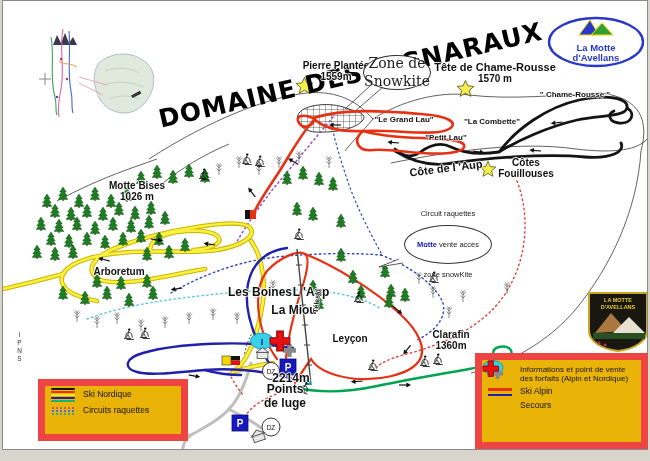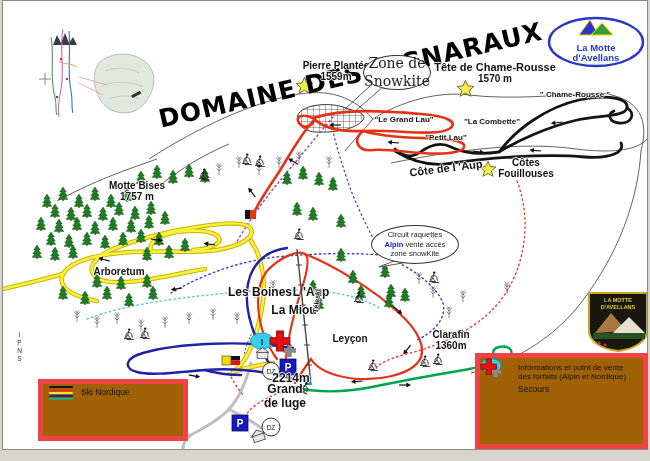--- a/index.html
+++ b/index.html
@@ -12,21 +12,21 @@
   .title{position:absolute;left:156px;top:104px;width:312px;font-size:25px;font-weight:bold;
          letter-spacing:1px;color:#000;transform:rotate(-13deg);transform-origin:0 50%;
          font-family:"DejaVu Sans",sans-serif;white-space:nowrap;}
   .bubble{position:absolute;border:1px solid #333;border-radius:50%;background:#fff;
           display:flex;flex-direction:column;align-items:center;justify-content:center;
           font-size:7.5px;line-height:1.25;text-align:center;color:#222;}
   .bubble.serif{font-family:"DejaVu Serif",serif;font-size:14px;}
   .blue-b{color:#1616c8;font-weight:bold;}
   .vert{position:absolute;left:13px;top:330px;font-size:6.5px;color:#333;letter-spacing:1px;
         writing-mode:vertical-lr;text-orientation:upright;}
-  .legend{position:absolute;background:#a16207;border:5px solid #ef4444;box-sizing:border-box;}
+  .legend{position:absolute;background:#eab308;border:7px solid #ef4444;box-sizing:border-box;}
   .lrow{display:flex;align-items:center;gap:8px;padding:2px 6px;}
   .ltext{font-size:8.5px;color:#111;line-height:1.15;}
   .sw{width:24px;flex:0 0 24px;display:flex;flex-direction:column;gap:1px;align-items:stretch;}
   .sw .bar{height:2px;border-radius:1px;}
   .dotrow{height:2px;background-image:radial-gradient(circle,currentColor 0.8px,transparent 0.9px);
           background-size:4px 2px;background-repeat:repeat-x;}
   .alp{height:2.5px;margin:1px 0;}
   .rot{transform:rotate(-7deg);}
   .luge{line-height:1.2;}
 </style>
@@ -376,76 +376,91 @@
 <div class="lbl s8" style="left:400px;top:133px;width:86px;">"Petit Lau"</div>
 <div class="lbl s11 rot" style="left:388px;top:161px;width:110px;">Côte de l 'Aup</div>
 
 <div class="lbl s10" style="left:487px;top:156px;width:72px;">
   <div>Côtes</div>
   <div>Fouillouses</div>
 </div>
 
 <div class="lbl s10" style="left:84px;top:179px;width:100px;">
   <div>Motte Bises</div>
-  <div>1757 m</div>
+  <div>1026 m</div>
 </div>
 
 <div class="lbl s10" style="left:66px;top:265px;width:100px;">Arboretum</div>
 <div class="lbl s9" style="left:212px;top:285px;width:90px;">Les Boines</div>
 <div class="lbl s9" style="left:278px;top:285px;width:60px;">L 'Aup</div>
 <div class="lbl s9" style="left:251px;top:303px;width:80px;">La Miou</div>
 <div class="lbl s7" style="left:294px;top:296px;width:40px;transform:rotate(-84deg);">Téleski</div>
 <div class="lbl s10" style="left:307px;top:332px;width:80px;">Leyçon</div>
 
 <div class="lbl s10" style="left:408px;top:328px;width:80px;">
   <div>Clarafin</div>
   <div>1360m</div>
 </div>
 
-<div class="bubble" style="left:368px;top:224px;width:86px;height:37px;">
+<div class="bubble" style="left:401px;top:224px;width:86px;height:37px;gap:21px;">
   <div>Circuit raquettes</div>
-  <div><span class="blue-b">Alpin</span><span> vente accès</span></div>
+  <div><span class="blue-b">Motte</span><span> vente accès</span></div>
   <div>zone snowKite</div>
 </div>
 
 <div class="lbl s9" style="left:266px;top:371px;width:44px;">2214m</div>
 <div class="lbl s9 luge" style="left:252px;top:381px;width:60px;">
-  <div>Grand</div>
+  <div>Points</div>
   <div>de luge</div>
 </div>
 
 <div class="vert">IPNS</div>
 
 <div class="legend" style="left:35px;top:378px;width:150px;height:62px;">
   <div class="lrow">
     <span class="sw">
       <span class="bar" style="background:#141414"></span>
             <span class="bar" style="background:#e63214"></span>
       <span class="bar" style="background:#f2e41f"></span>
             <span class="bar" style="background:#2020aa"></span>
       <span class="bar" style="background:#19b469"></span>
     </span>
     <span class="ltext">Ski Nordique</span>
   </div>
+  <div class="lrow">
+    <span class="sw">
+      <span class="dotrow" style="color:#d05080"></span>
+            <span class="dotrow" style="color:#4a6fd0"></span>
+      <span class="dotrow" style="color:#3aa898"></span>
+    </span>
+    <span class="ltext">Circuits raquettes</span>
+  </div>
 </div>
 
 <div class="legend" style="left:472px;top:352px;width:173px;height:96px;">
   <div class="lrow" style="padding-top:5px;">
     <span class="sw" style="align-items:center;">
       <svg width="22" height="15" viewBox="0 0 22 15">
         <ellipse cx="11" cy="7.5" rx="10" ry="7" fill="#38d0e8" stroke="#1090a8" stroke-width="0.8"></ellipse>
         <text x="11" y="10.8" text-anchor="middle" font-size="8.5" font-weight="bold" fill="#10287a">I</text>
       </svg>
     </span>
     <span class="ltext" style="font-size:8px;">
       <div>Informations et point de vente</div>
       <div>des forfaits (Alpin et Nordique)</div>
     </span>
   </div>
   <div class="lrow">
+    <span class="sw">
+      <span class="alp" style="background:#e63214"></span>
+            <span class="alp" style="background:#2020aa"></span>
+    </span>
+    <span class="ltext">Ski Alpin</span>
+  </div>
+  <div class="lrow">
     <span class="sw" style="align-items:center;">
       <svg width="22" height="20" viewBox="0 0 24 22">
         <use href="#graycross" x="11" y="9" width="12" height="12"></use>
         <use href="#redcross" x="0" y="0" width="19" height="19"></use>
       </svg>
     </span>
     <span class="ltext">Secours</span>
   </div>
 </div>
 

